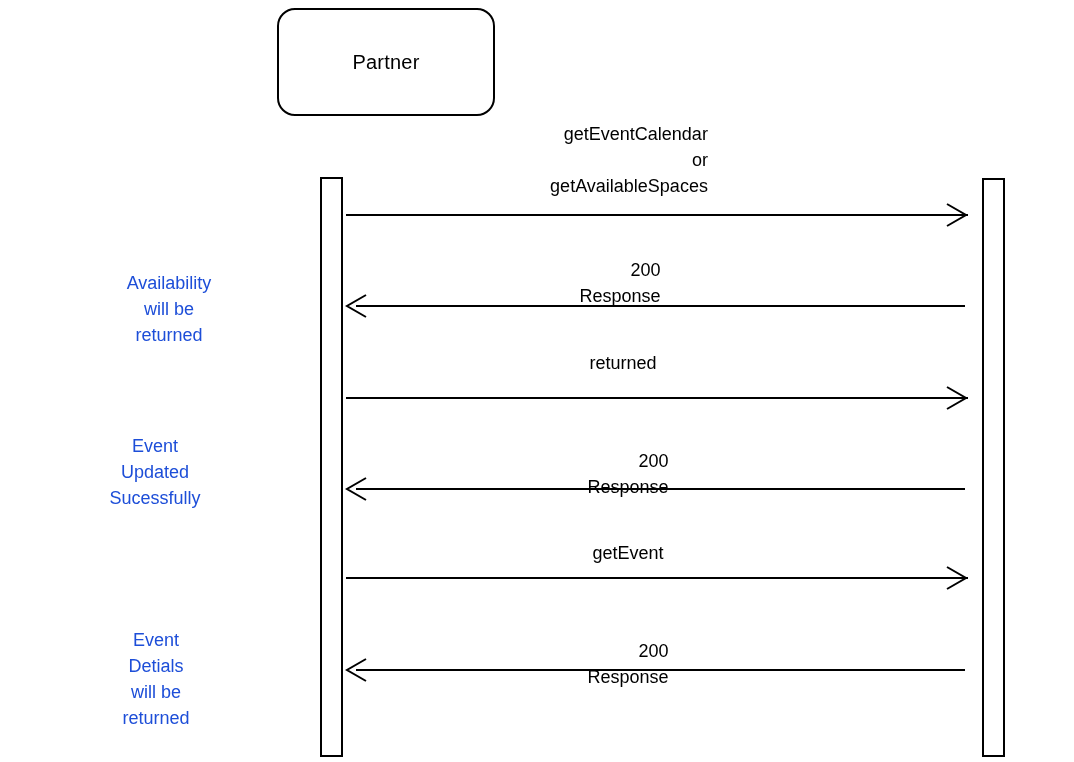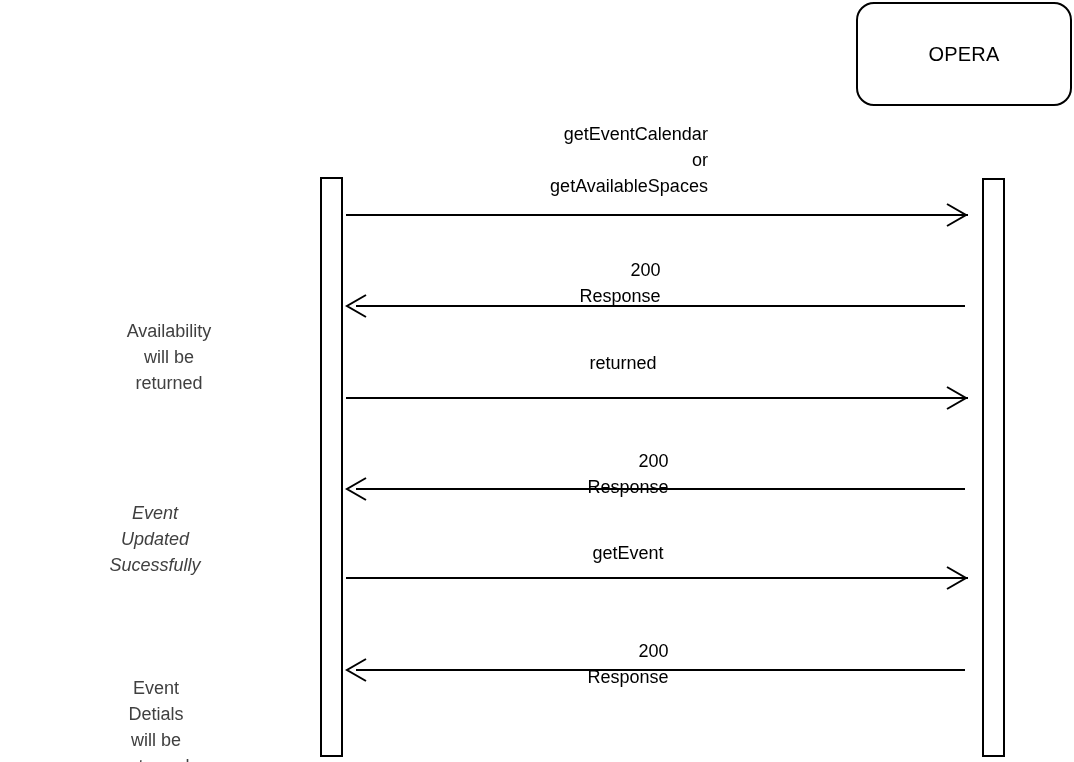--- a/index.html
+++ b/index.html
@@ -90,36 +90,35 @@
     line-height: 26px;
     color: #000000;
     text-align: right;
     white-space: pre-line;
     transform: translateX(-50%);
   }
   .side-note {
     position: absolute;
     font-size: 18px;
     line-height: 26px;
-    color: #404040;
+    color: #1d4ed8;
     text-align: center;
     white-space: pre-line;
     transform: translate(-50%, -50%);
-    margin-top: 48px;
   }
 </style>
 </head>
 <body>
 
 <div id="stage">
 
+  <div class="participant" id="participant-partner">
+    <span class="plabel">Partner</span>
+  </div>
 
-  <div class="participant" id="participant-opera">
-    <span class="plabel">OPERA</span>
-  </div>
 
   <div class="lifeline-bar" id="lifeline-partner"></div>
   <div class="lifeline-bar" id="lifeline-opera"></div>
 
   <div class="message">
     <div class="msg-label" style="left:629px; top:121px;">getEventCalendar
 or
 getAvailableSpaces</div>
     <div class="msg-line" style="left:346px; top:214px; width:622px;"></div>
     <div class="arrowhead" style="left:946px; top:204px;">
@@ -151,21 +150,21 @@
   </div>
 
   <div class="message">
     <div class="msg-label" style="left:628px; top:448px;">200 Response</div>
     <div class="msg-line" style="left:356px; top:488px; width:609px;"></div>
     <div class="arrowhead" style="left:345px; top:478px;">
       <svg width="22" height="22" viewBox="0 0 22 22">
         <polyline points="21,0 2,11 21,22" fill="none" stroke="#000000" stroke-width="2"></polyline>
       </svg>
     </div>
-    <div class="side-note" style="left:155px; top:491px;font-style:italic;">Event Updated Sucessfully</div>
+    <div class="side-note" style="left:155px; top:472px;">Event Updated Sucessfully</div>
   </div>
 
   <div class="message">
     <div class="msg-label" style="left:628px; top:540px;">getEvent</div>
     <div class="msg-line" style="left:346px; top:577px; width:622px;"></div>
     <div class="arrowhead" style="left:946px; top:567px;">
       <svg width="22" height="22" viewBox="0 0 22 22">
         <polyline points="1,0 20,11 1,22" fill="none" stroke="#000000" stroke-width="2"></polyline>
       </svg>
     </div>

